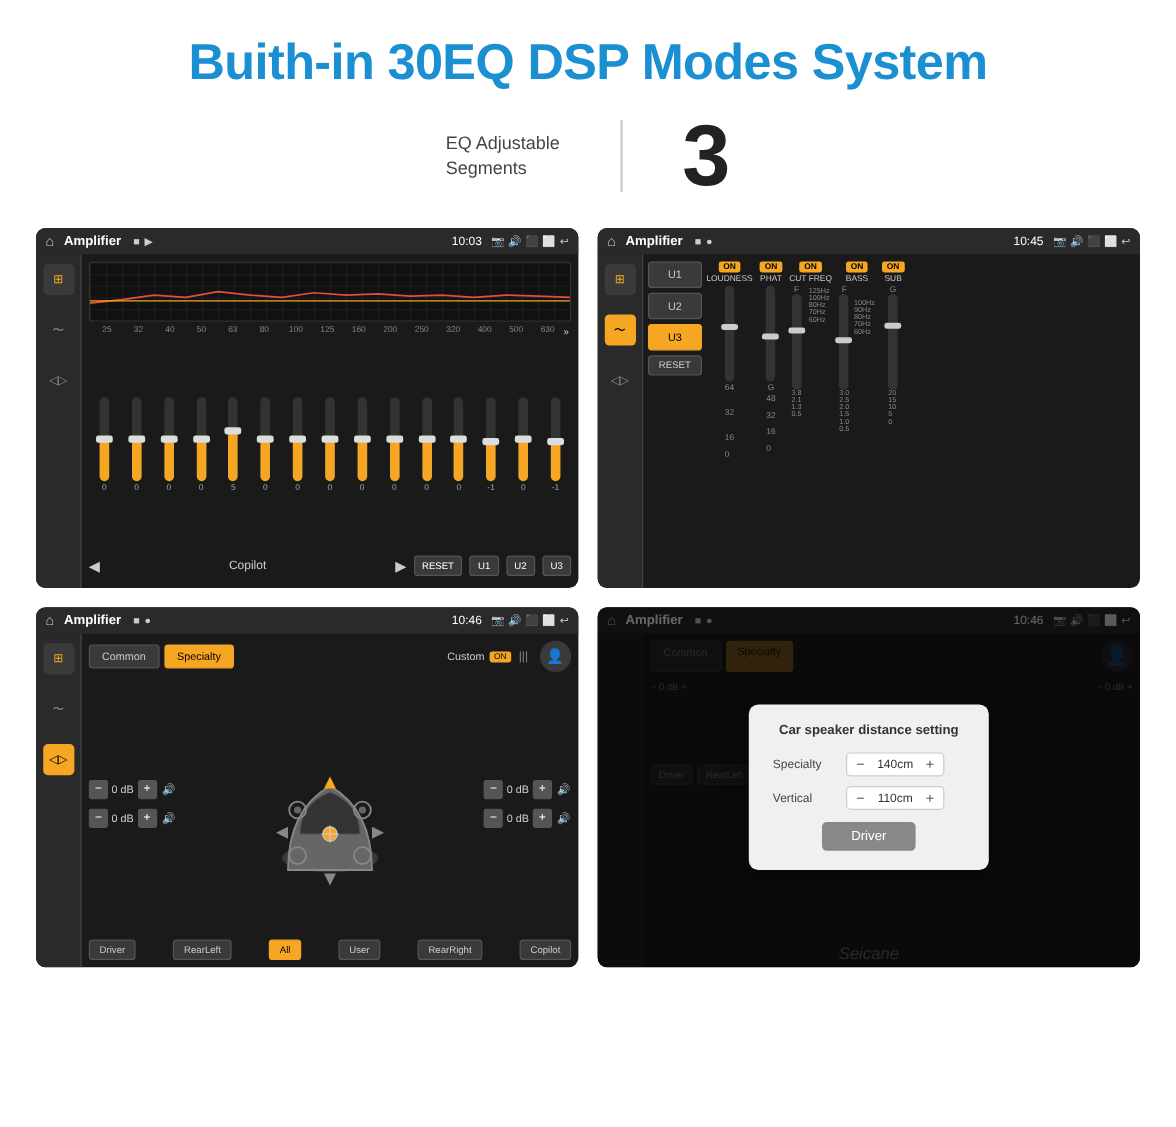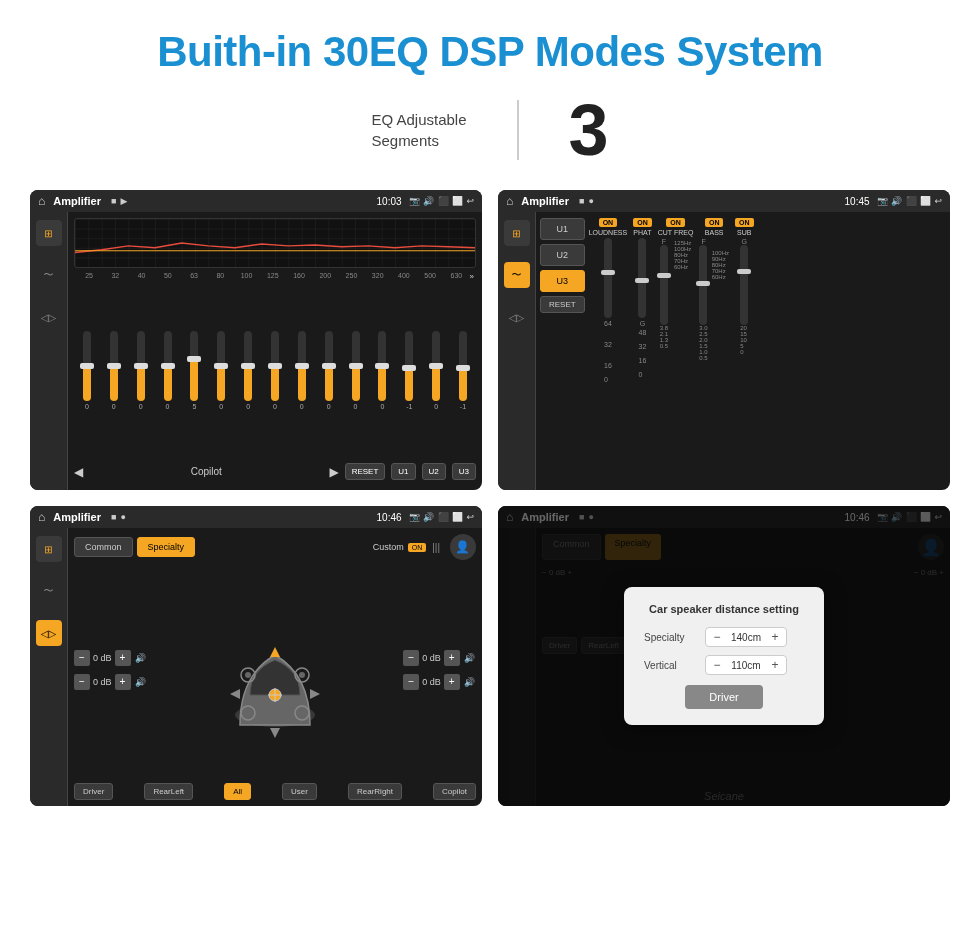--- a/index.html
+++ b/index.html
@@ -561,21 +561,21 @@
       display: block;
       margin: 10px auto 0;
     }
 
     .watermark {
       position: absolute;
       bottom: 4px;
       left: 50%;
       transform: translateX(-50%);
       color: #666;
-      font-size: 11px;
+      font-size: 14px;
       font-style: italic;
     }
   </style>
 </head>
 <body>
 
 <h1 class="page-title">Buith-in 30EQ DSP Modes System</h1>
 
 <div class="stats-row">
   <div class="stat-item">

